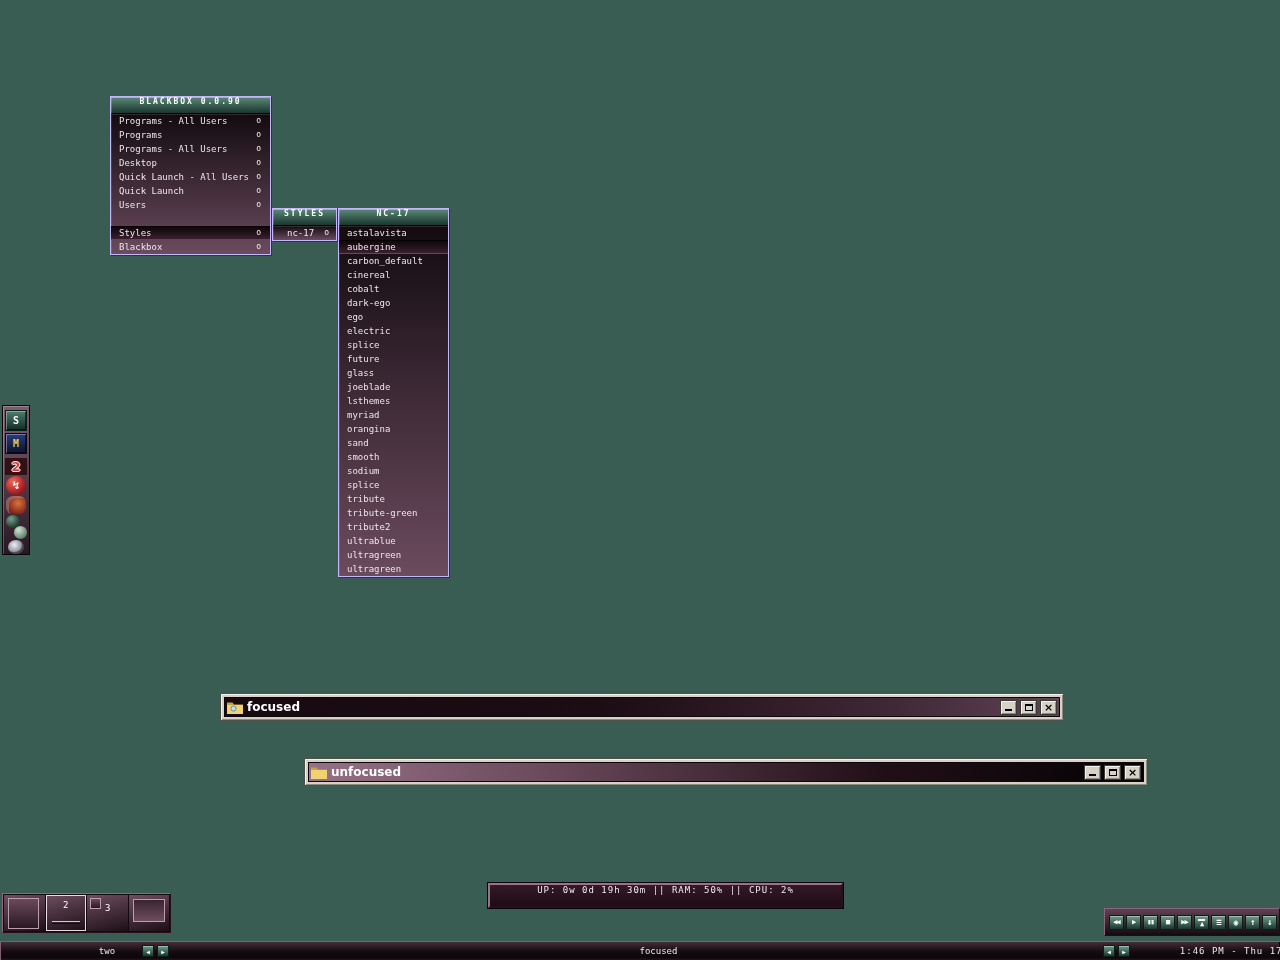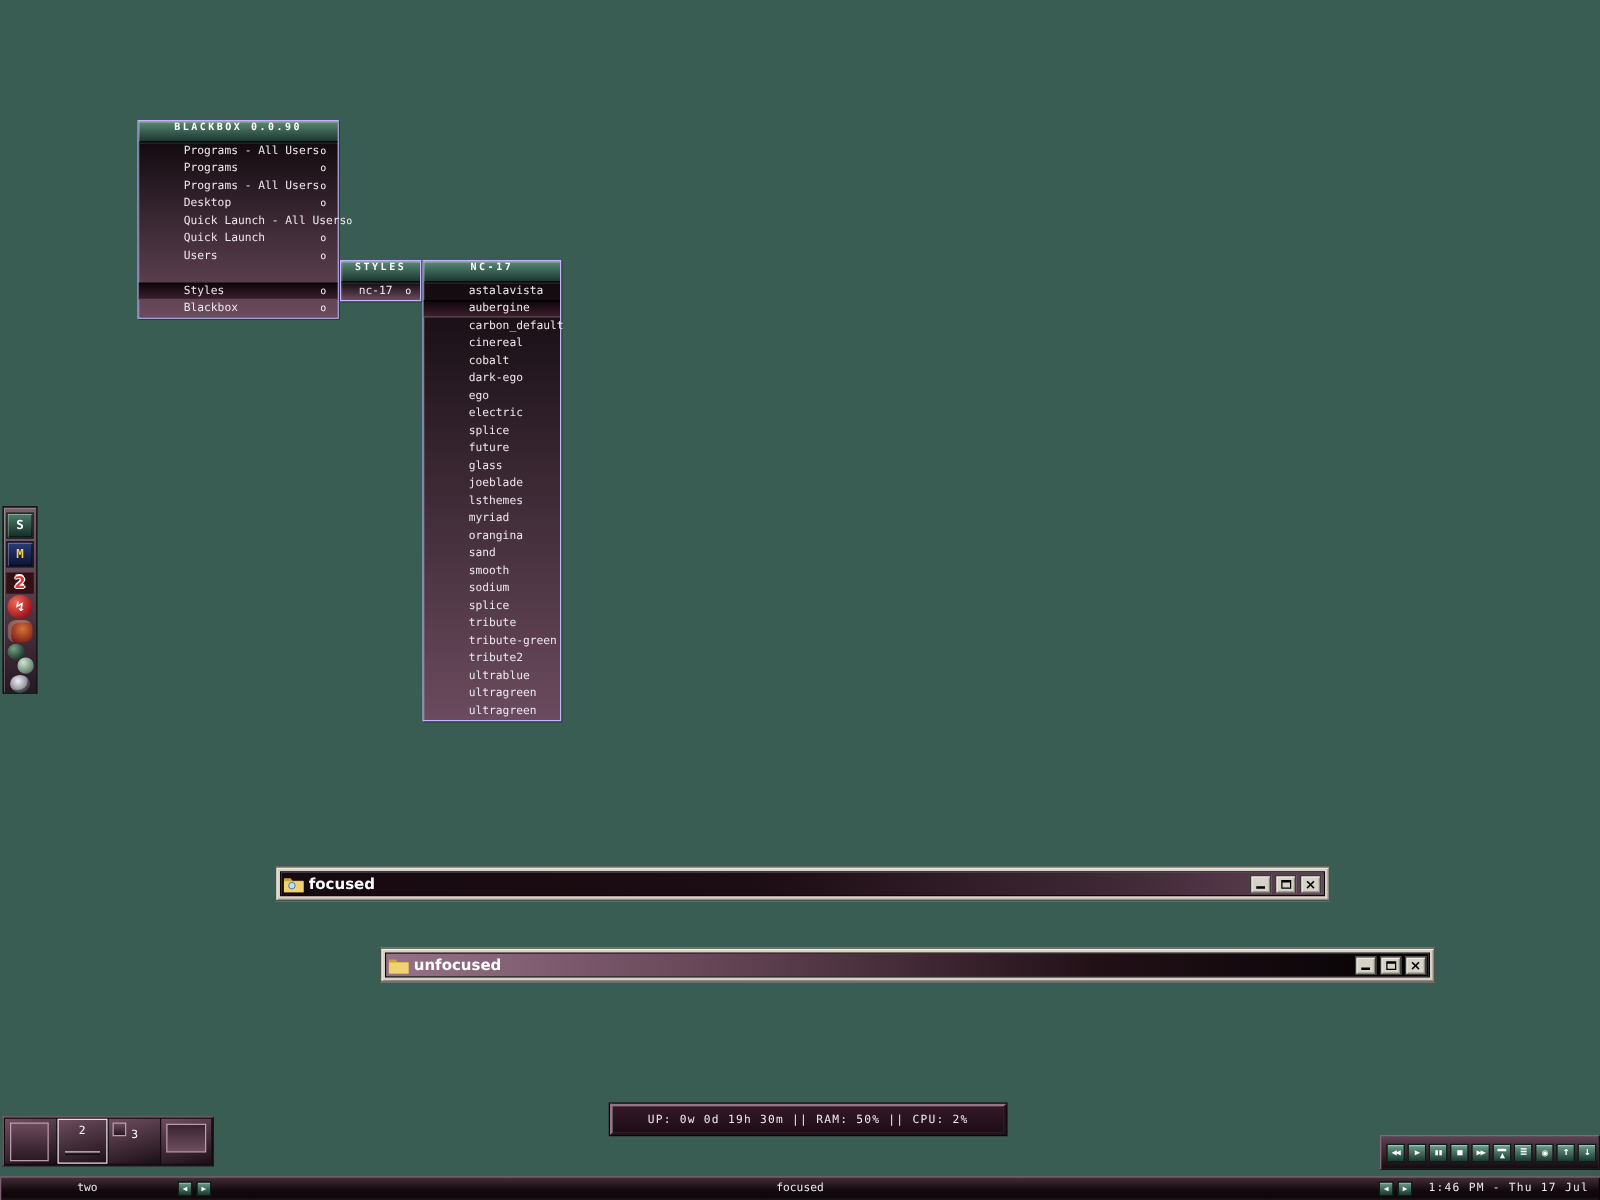--- a/index.html
+++ b/index.html
@@ -9,21 +9,21 @@
 
   
   .menu{position:absolute;border:1px solid #c4b5fd;box-shadow:1px 1px 0 rgba(0,0,0,.35);}
   .menu-title{height:17px;line-height:18px;text-align:center;color:#fff;
     font:bold 8px "DejaVu Sans Mono",monospace;letter-spacing:2px;
     background:linear-gradient(#5c8a77,#16312a);
     box-shadow:inset 0 1px 0 rgba(255,255,255,.4),inset 1px 0 0 rgba(255,255,255,.2),inset 0 -1px 0 #000;}
   .menu-body{background:linear-gradient(#130b10,#6b4b5e);
     box-shadow:inset 1px 1px 0 rgba(255,255,255,.12);}
   .menu-item{height:14px;line-height:14px;display:flex;justify-content:space-between;
-    padding:0 9px 0 36px;color:#ece6ea;font-size:9px;white-space:nowrap;}
+    padding:0 9px 0 8px;color:#ece6ea;font-size:9px;white-space:nowrap;}
   .menu-item .mi-bullet{font-size:8px;color:#f2eef2;}
   .menu-item.active{background:linear-gradient(#0a0507,#2c1621 65%,#3e2231);
     box-shadow:inset 0 1px 0 rgba(0,0,0,.6),inset 0 -1px 0 rgba(255,255,255,.18);}
   .menu-separator{height:14px;}
   #root-menu{left:110px;top:96px;width:161px;}
   #styles-menu{left:272px;top:208px;width:65px;}
   #styles-menu .menu-item{padding:0 7px 0 14px;}
   #nc17-menu{left:338px;top:208px;width:111px;}
 
   
@@ -81,24 +81,24 @@
   .pwin{position:absolute;background:linear-gradient(#6a4a5c,#2a1823);border:1px solid #bd9cac;}
   .pw1{left:4px;top:3px;width:31px;height:31px;}
   .pw3{left:3px;top:3px;width:11px;height:11px;}
   .pw4{left:4px;top:4px;width:32px;height:23px;background:linear-gradient(#3a2430,#6e4e60);}
   .pnum2{position:absolute;left:0;right:0;top:5px;text-align:center;}
   .pline{position:absolute;left:6px;right:6px;bottom:9px;height:1px;background:#d8c4ce;
     box-shadow:0 2px 0 #140a10;}
   .pnum3{position:absolute;left:18px;top:8px;}
 
   
-  .sysbar{position:absolute;left:488px;top:883px;width:317px;height:25px;
+  .sysbar{position:absolute;left:488px;top:883px;width:355px;height:25px;
     border:2px solid;border-color:#9a7388 #241119 #241119 #9a7388;
     box-shadow:0 0 0 1px #0b0509;background:linear-gradient(#351827,#1e0c17);
-    display:flex;align-items:center;justify-content:center;
+    display:flex;align-items:flex-start;justify-content:center;
     color:#f0eaf0;font-size:9px;letter-spacing:1px;white-space:nowrap;}
 
   
   .mediabar{position:absolute;left:1104px;top:908px;width:176px;height:28px;
     border:1px solid;border-color:#8a6478 #1a0d14 #1a0d14 #8a6478;
     background:linear-gradient(#5e4254,#150a10);
     display:flex;align-items:center;gap:2px;padding-left:4px;}
   .media-btn{width:15px;height:15px;flex:0 0 auto;position:relative;
     background:linear-gradient(#6e9e8b,#1a382e);border:1px solid #0a1d16;
     box-shadow:inset 0 1px 0 rgba(255,255,255,.35);
@@ -108,21 +108,21 @@
   .media-btn[data-icon="eject"] span{margin-top:4px;}
   .media-btn[data-icon="volume-up"],.media-btn[data-icon="volume-down"]{font-size:9px;font-weight:bold;}
   .media-btn[data-icon="record"]{font-size:8px;}
   .media-btn[data-icon="playlist"]{font-size:9px;font-weight:bold;}
 
   
   .toolbar{position:absolute;left:0;top:941px;width:1280px;height:19px;
     background:linear-gradient(#432d38,#140a10 55%,#0c0609 85%,#22141c);
     border-top:1px solid #7e6072;box-shadow:inset 1px 0 0 #7e6072,inset -1px 0 0 #0b0509;
     color:#ece6ea;font-size:9px;}
-  .tb-label{position:absolute;top:0;height:18px;line-height:18px;text-align:center;white-space:nowrap;}
+  .tb-label{position:absolute;top:0;height:18px;line-height:18px;text-align:center;white-space:nowrap;margin-left:37px;}
   .tb-workspace{left:0;width:140px;}
   .tb-window{left:200px;right:200px;}
   .tb-clock{left:1138px;width:138px;letter-spacing:1px;}
   .tb-arrow{position:absolute;top:3px;width:12px;height:12px;
     background:linear-gradient(#6e9e8b,#1a382e);border:1px solid #0a1d16;
     box-shadow:inset 0 1px 0 rgba(255,255,255,.35);
     display:flex;align-items:center;justify-content:center;color:#fff;font-size:6px;}
   .ta1{left:142px;} .ta2{left:157px;} .ta3{left:1103px;} .ta4{left:1118px;}
 </style>
 </head>

